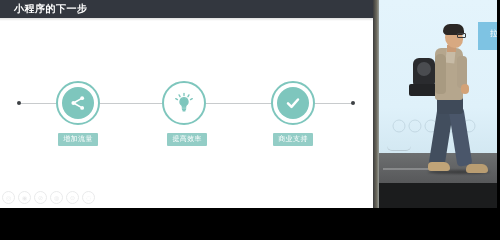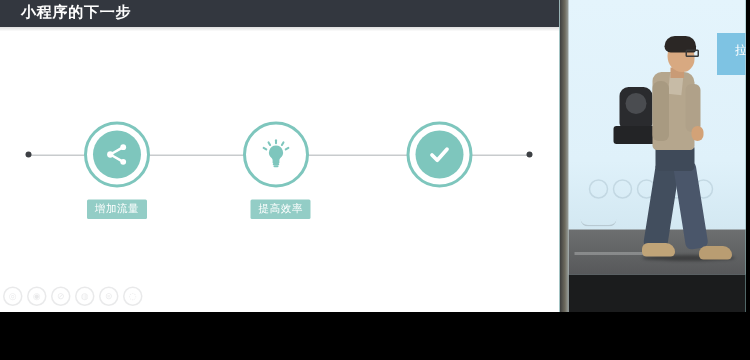--- a/index.html
+++ b/index.html
@@ -337,20 +337,21 @@
 
       <div class="node" style="left:270px;">
         <div class="node-ring">
           <div class="node-core"></div>
           <div class="node-glyph">
             <svg width="20" height="20" viewBox="0 0 24 24" fill="none" stroke="#ffffff" stroke-width="3" stroke-linecap="round" stroke-linejoin="round">
               <polyline points="6,12.4 10.2,16.6 18,7.8"></polyline>
             </svg>
           </div>
         </div>
+        <span class="node-label">商业支持</span>
       </div>
 
     </div>
 
     <div id="watermarks">
       <div class="wm">◎</div>
       <div class="wm">◉</div>
       <div class="wm">⊘</div>
       <div class="wm">◍</div>
       <div class="wm">⊜</div>

